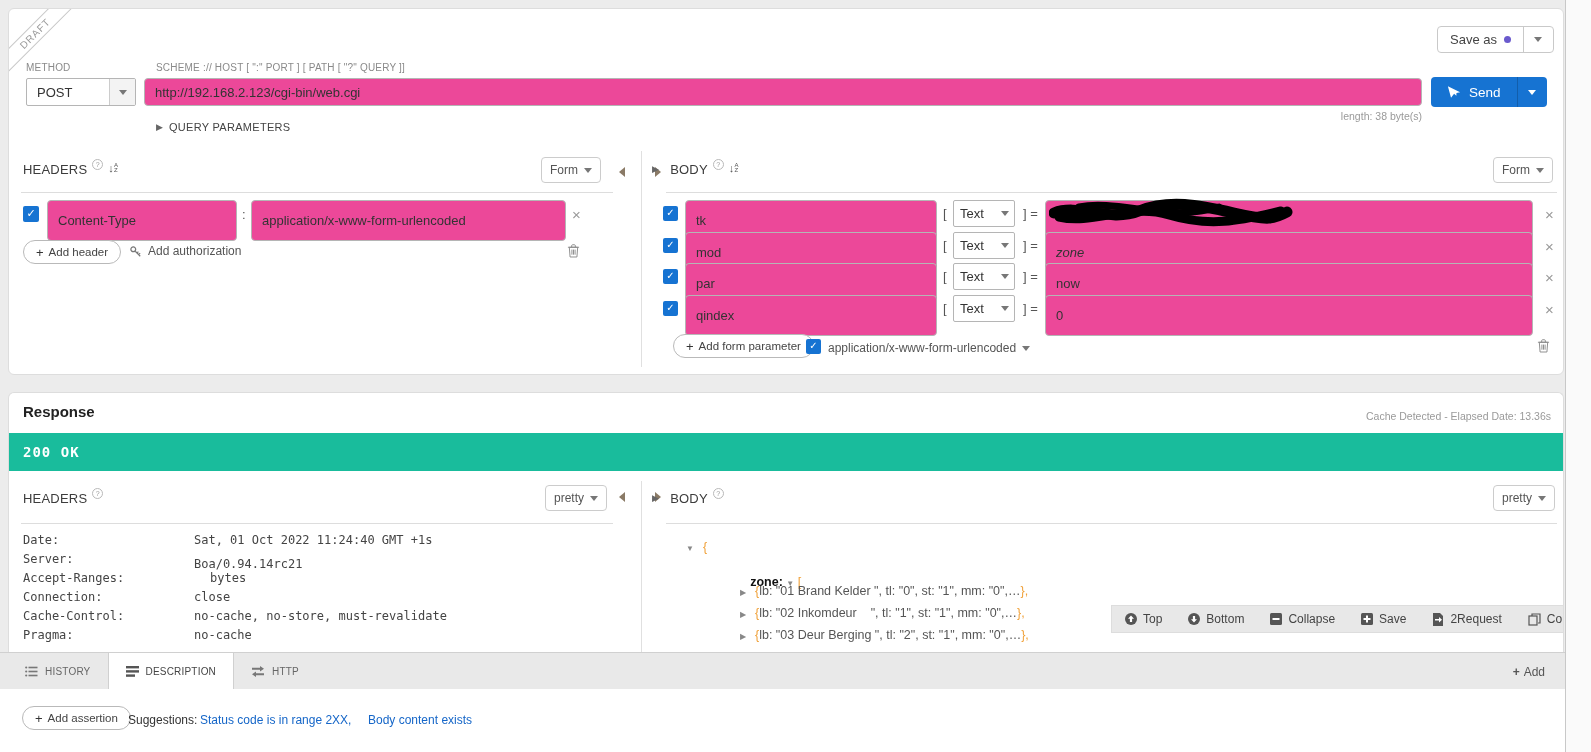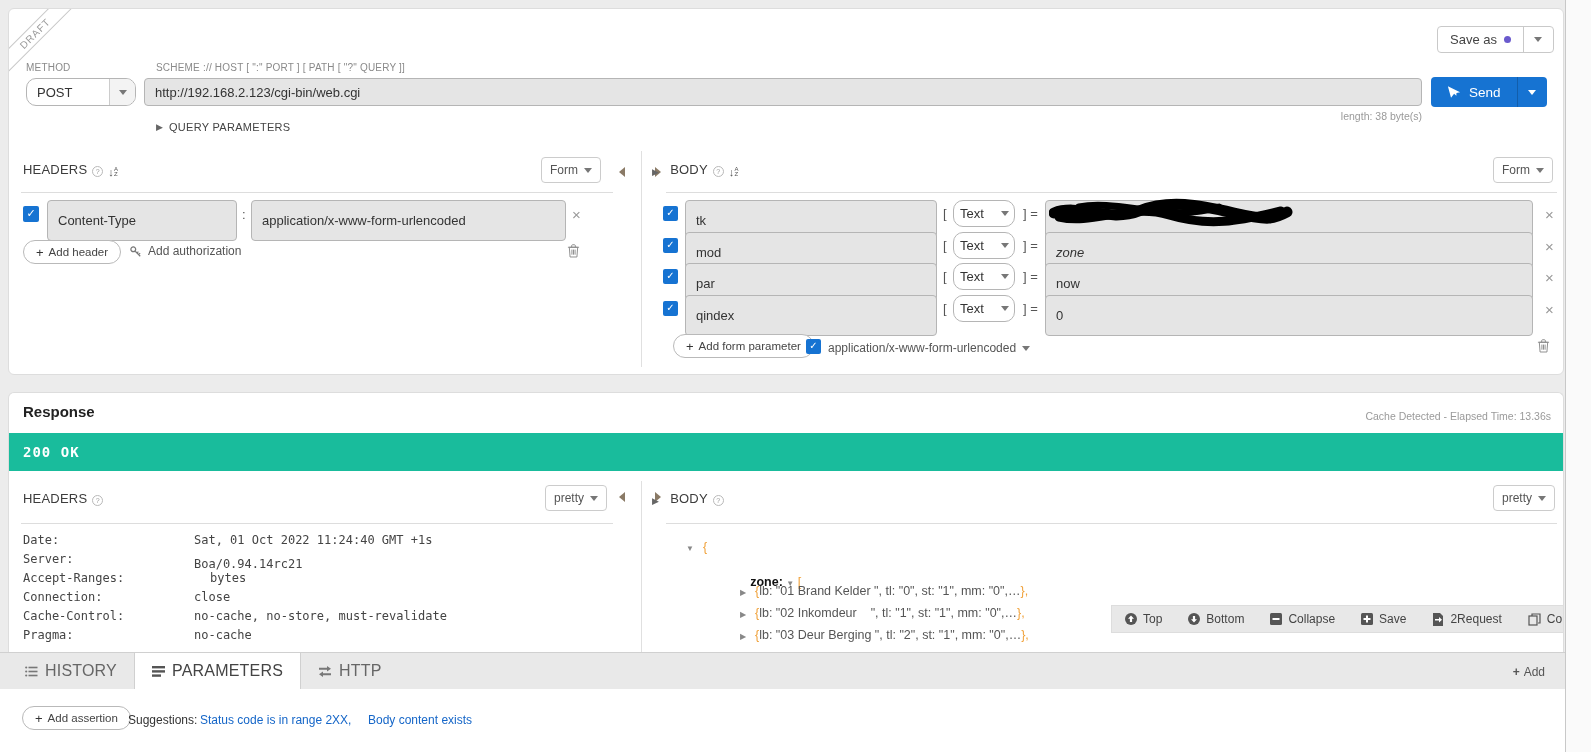--- a/index.html
+++ b/index.html
@@ -9,36 +9,36 @@
   *{margin:0;padding:0;box-sizing:border-box;font-family:"Liberation Sans",sans-serif}
   html,body{background:var(--bg)}
   .screen{position:relative;width:1591px;height:752px;overflow:hidden;background:var(--bg);font-size:13px;color:var(--txt)}
   .abs{position:absolute}
   .card{position:absolute;background:#fff;border:1px solid #ddd;border-radius:6px}
   .req{left:8px;top:8px;width:1556px;height:367px;overflow:hidden}
   .resp{left:8px;top:392px;width:1556px;height:260px;overflow:hidden;border-bottom:none;border-radius:6px 6px 0 0}
   .draft{position:absolute;left:-36px;top:16px;width:124px;transform:rotate(-45deg);background:#fff;border:1px solid var(--border);
          text-align:center;font-size:10px;color:#999;letter-spacing:1px;padding:2px 0}
   .lbl{font-size:10px;color:#8a8a8a;letter-spacing:.2px}
-  .inp{position:absolute;height:28px;border:1px solid var(--inborder);border-radius:4px;font-size:13px;color:#333;padding:12px 10px;background:#e5e5e5;outline:none}
+  .inp{position:absolute;height:28px;border:1px solid var(--inborder);border-radius:4px;font-size:13px;color:#333;padding:12px 10px;background:#ec4899;outline:none}
   .inp.sm{height:41px}
   .caret{display:inline-block;width:0;height:0;border-left:4px solid transparent;border-right:4px solid transparent;border-top:5px solid #777;vertical-align:middle}
   .caret.w{border-top-color:#fff}
   .split{position:absolute;display:flex;border:1px solid var(--border);border-radius:4px;background:#fff;overflow:hidden}
   .split .main{display:flex;align-items:center;gap:7px;padding:0 12px;font-size:13px;color:#444}
   .split .arr{display:flex;align-items:center;justify-content:center;width:30px;border-left:1px solid var(--border)}
   .dot{width:7px;height:7px;border-radius:50%;background:var(--purple);display:inline-block}
   .send{position:absolute;display:flex;background:var(--accent);border-radius:4px;color:#fff;overflow:hidden}
   .send .main{display:flex;align-items:center;gap:8px;padding:0 16px;font-size:13.5px}
   .send .arr{display:flex;align-items:center;justify-content:center;width:30px;border-left:1px solid rgba(0,0,0,.18)}
-  .select{position:absolute;display:flex;border:1px solid var(--inborder);border-radius:10px;background:#fff;overflow:hidden;height:28px}
+  .select{position:absolute;display:flex;border:1px solid var(--inborder);border-radius:2px;background:#fff;overflow:hidden;height:28px}
   .select .val{display:flex;align-items:center;padding:0 10px;flex:1;font-size:13px;color:#333}
   .select .arr{display:flex;align-items:center;justify-content:center;width:26px;border-left:1px solid #ccc;background:#f3f3f3}
   .ddbtn{position:absolute;display:flex;align-items:center;gap:6px;justify-content:center;height:26px;border:1px solid #ccc;border-radius:4px;background:#fff;font-size:12px;color:#555;padding:0 8px}
-  .sect{position:absolute;display:flex;align-items:flex-end;gap:5px;font-size:13px;color:#3c3c3c;letter-spacing:.2px}
+  .sect{position:absolute;display:flex;align-items:flex-start;gap:5px;font-size:13px;color:#3c3c3c;letter-spacing:.2px}
   .help{display:inline-block;width:11px;height:11px;border:1px solid #b9b9b9;border-radius:50%;font-size:7px;color:#999;text-align:center;line-height:10px;margin-top:-3px}
   .sort{display:inline-flex;align-items:center;color:#555;margin-top:1px}
   .sort .ar{font-size:11px;line-height:10px}
   .sort .lt{display:flex;flex-direction:column;font-size:6px;line-height:5px;color:#555}
   .rule{position:absolute;height:1px;background:#ddd}
   .vdiv{position:absolute;width:1px;background:#e0e0e0}
   .tri{position:absolute;width:0;height:0}
   .tri.l{border-top:5px solid transparent;border-bottom:5px solid transparent;border-right:6px solid #8a7a66}
   .tri.r{border-top:5px solid transparent;border-bottom:5px solid transparent;border-left:6px solid #8a7a66}
   .cb{position:absolute;width:16px;height:16px;background:var(--accent);border-radius:2px;color:#fff;font-size:11px;text-align:center;line-height:15px}
@@ -58,21 +58,21 @@
   .tw{position:absolute;font-size:8px;color:#888}
   .jb{color:var(--orange)}
   .jc{color:#555;white-space:pre}
   .jline{position:absolute;font-size:12.5px;white-space:pre}
   .zkey{font-weight:bold;color:#111}
   .toolbar{position:absolute;display:flex;align-items:center;background:#e8e8e8;border:1px solid #ddd;gap:0}
   .tb{display:flex;align-items:center;gap:6px;padding:0 13px;font-size:12px;color:#444;height:100%;cursor:pointer}
   .tb svg{flex:none}
   .bbar{position:absolute;left:0;top:652px;width:1565px;height:37px;background:#e9e9e9;border-top:1px solid #d0d0d0;display:flex;align-items:stretch}
   .tabs{display:flex;margin-left:8px}
-  .tab{display:flex;align-items:center;gap:7px;padding:0 17px;font-size:16px;color:#666;letter-spacing:.2px;cursor:pointer}
+  .tab{display:flex;align-items:center;gap:7px;padding:0 17px;font-size:10px;color:#666;letter-spacing:.2px;cursor:pointer}
   .tab.active{background:#fff;border-left:1px solid #d0d0d0;border-right:1px solid #d0d0d0;color:#444;margin-top:-1px;border-top:1px solid #d0d0d0}
   .addtab{position:absolute;right:20px;top:0;height:37px;display:flex;align-items:center;gap:4px;font-size:12px;color:#555;cursor:pointer}
   .assert{position:absolute;left:0;top:689px;width:1565px;height:63px;background:#fff}
   .sug{position:absolute;font-size:12px;color:#333}
   .link{position:absolute;font-size:12px;color:#1566c8;cursor:pointer;text-decoration:none}
   .rail{position:absolute;left:1565px;top:0;width:26px;height:752px;background:#fafafa;border-left:1px solid #c8c8c8}
   svg{display:block}
 </style>
 </head>
 <body>
@@ -253,21 +253,21 @@
     </div>
     <div class="trash" style="left:1528px;top:329px">
       <svg width="13" height="15" viewBox="0 0 14 16">
           <path fill="none" stroke="currentColor" d="M2.5 4.5h9l-.8 10.5H3.3ZM1 4.5h12M5 4.3V2.8c0-.5.4-1 1-1h2c.6 0 1 .5 1 1v1.5M5.3 7v5.5M7 7v5.5M8.7 7v5.5"></path>
         </svg>
     </div>
   </div>
 
   <div class="card resp">
     <div class="rtitle" style="left:14px;top:10px">Response</div>
-    <div class="meta" style="left:1050px;top:17px;width:492px">Cache Detected - Elapsed Time: 13.36s</div>
+    <div class="meta" style="left:1050px;top:17px;width:492px">Cache Detected - Elapsed Date: 13.36s</div>
 
     <div class="status" style="left:0;top:40px;width:1556px;height:38px">
       <span>200 OK</span>
     </div>
 
     <div class="vdiv" style="left:632px;top:88px;height:172px"></div>
     <div class="tri l" style="left:610px;top:99px"></div>
     <div class="tri r" style="left:646px;top:99px"></div>
 
     <div class="sect" style="left:14px;top:98px">
@@ -377,21 +377,21 @@
             <rect x="3.5" y="8.7" width="9" height="1.6" fill="#777"></rect>
           </svg>
         <span>HISTORY</span>
       </div>
       <div class="tab active">
         <svg width="13" height="11" viewBox="0 0 13 11">
             <rect width="13" height="2.4" fill="#555"></rect>
             <rect y="4.2" width="13" height="2.4" fill="#555"></rect>
             <rect y="8.4" width="9" height="2.4" fill="#555"></rect>
           </svg>
-        <span>PARAMETERS</span>
+        <span>DESCRIPTION</span>
       </div>
       <div class="tab">
         <svg width="14" height="11" viewBox="0 0 14 11">
             <path fill="#777" d="M9 0l4 2.7L9 5.4V3.7H1V1.7h8Z"></path>
             <path fill="#777" d="M5 5.6 1 8.3 5 11V9.3h8V7.3H5Z"></path>
           </svg>
         <span>HTTP</span>
       </div>
     </div>
     <div class="addtab">

